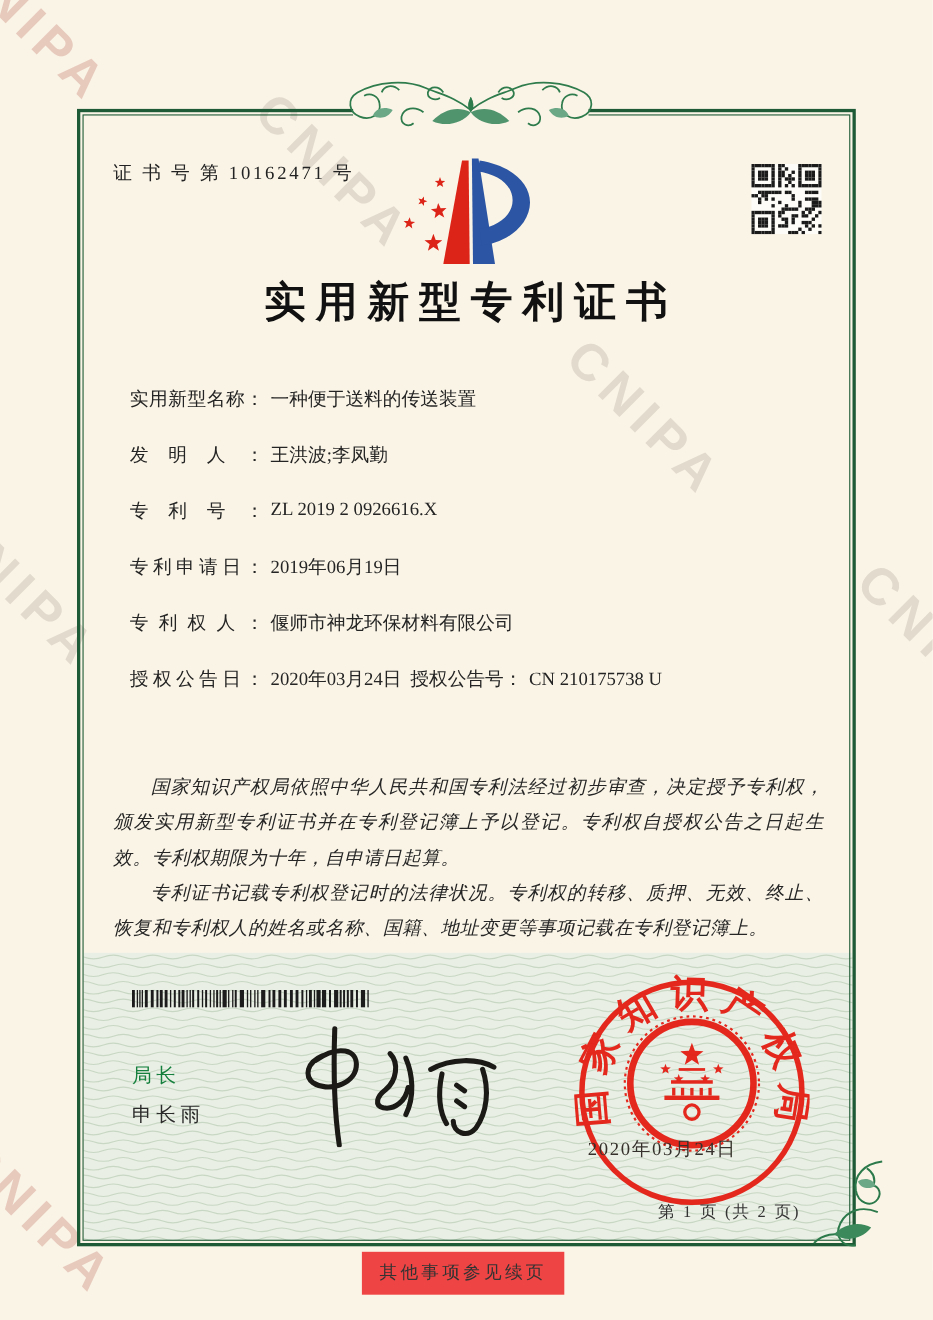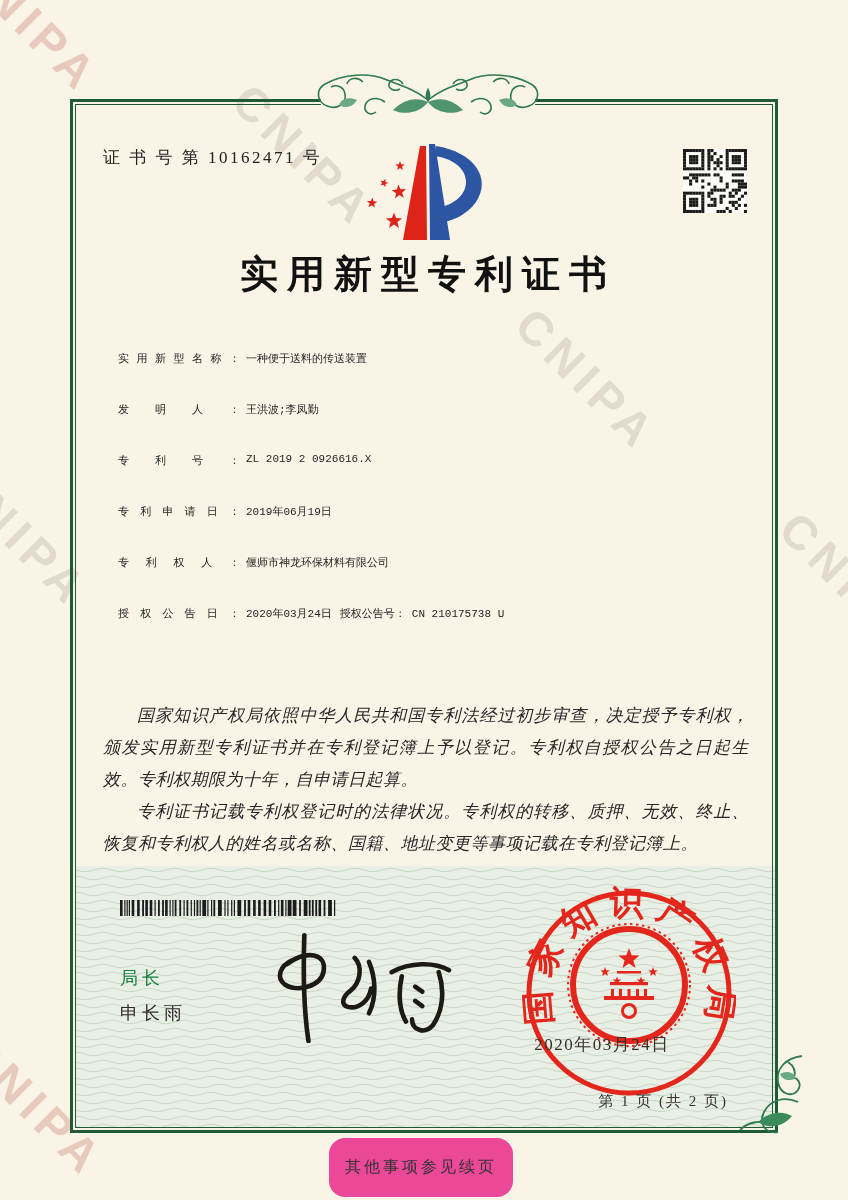--- a/index.html
+++ b/index.html
@@ -14,41 +14,41 @@
   .frame-outer{position:absolute;left:70px;top:99px;width:702px;height:1028px;
                border:3px solid #1d5a35;}
   .frame-inner{position:absolute;left:2px;top:2px;right:2px;bottom:2px;border:1px solid #1d5a35;}
   .ornament-top{position:absolute;left:303px;top:66px;width:250px;height:62px;}
   .ornament-corner{position:absolute;left:728px;top:1052px;width:78px;height:84px;}
   .cert-no{position:absolute;left:103px;top:146px;font-size:17px;letter-spacing:2.5px;color:#222;}
   .logo{position:absolute;left:356px;top:136px;width:142px;height:114px;}
   .qr{position:absolute;left:683px;top:149px;width:64px;height:64px;}
   .title{position:absolute;left:4px;top:249px;width:848px;text-align:center;
          font-size:38px;font-weight:bold;letter-spacing:9px;color:#111;}
-  .fields{position:absolute;left:118px;top:351px;width:640px;font-size:11px;color:#242424;font-family:Liberation Mono, monospace;}
+  .fields{position:absolute;left:118px;top:351px;width:640px;font-size:17px;color:#242424;}
   .field-row{height:18px;margin-bottom:33px;white-space:nowrap;}
   .flabel{display:inline-block;width:122px;text-align:justify;text-align-last:justify;
           white-space:nowrap;vertical-align:top;}
   .fvalue{margin-left:6px;}
   .flabel2{margin-left:8px;}
   .paras{position:absolute;left:103px;top:700px;width:646px;font-size:17px;line-height:1.88;
          text-align:justify;color:#262626;}
   .paras p{margin:0;text-indent:2em;letter-spacing:0.5px;font-style:italic;}
   .band{position:absolute;left:76px;top:866px;width:699px;height:262px;}
   .barcode{position:absolute;left:120px;top:900px;width:217px;height:16px;}
   .bureau-title{position:absolute;left:120px;top:966px;font-family:Liberation Mono, monospace;
                 font-size:18px;letter-spacing:4px;color:#15803d;}
   .bureau-name{position:absolute;left:120px;top:1001px;font-family:"Liberation Sans",sans-serif;
                font-size:18px;letter-spacing:4px;color:#2b2b2b;}
   .signature{position:absolute;left:243px;top:925px;width:215px;height:118px;}
   .seal{position:absolute;left:522px;top:886px;width:214px;height:214px;}
   .page-info{position:absolute;left:20px;top:1092px;width:708px;text-align:right;
              font-size:15px;letter-spacing:2px;color:#333;}
-  .cont-note{position:absolute;left:329px;top:1138px;background:#ec4899;
-             padding:19px 16px;font-size:16px;letter-spacing:3px;color:#333;border-radius:16px;}
+  .cont-note{position:absolute;left:329px;top:1138px;background:#ef4444;
+             padding:9px 16px;font-size:16px;letter-spacing:3px;color:#333;}
 </style>
 </head>
 <body>
 
 <div class="page">
 
   <div class="wm wm-pink" style="left:-60px;top:-6px;">CNIPA</div>
   <div class="wm wm-gray" style="left:215px;top:128px;">CNIPA</div>
   <div class="wm wm-gray" style="left:498px;top:352px;">CNIPA</div>
   <div class="wm wm-gray" style="left:-70px;top:508px;">CNIPA</div>

